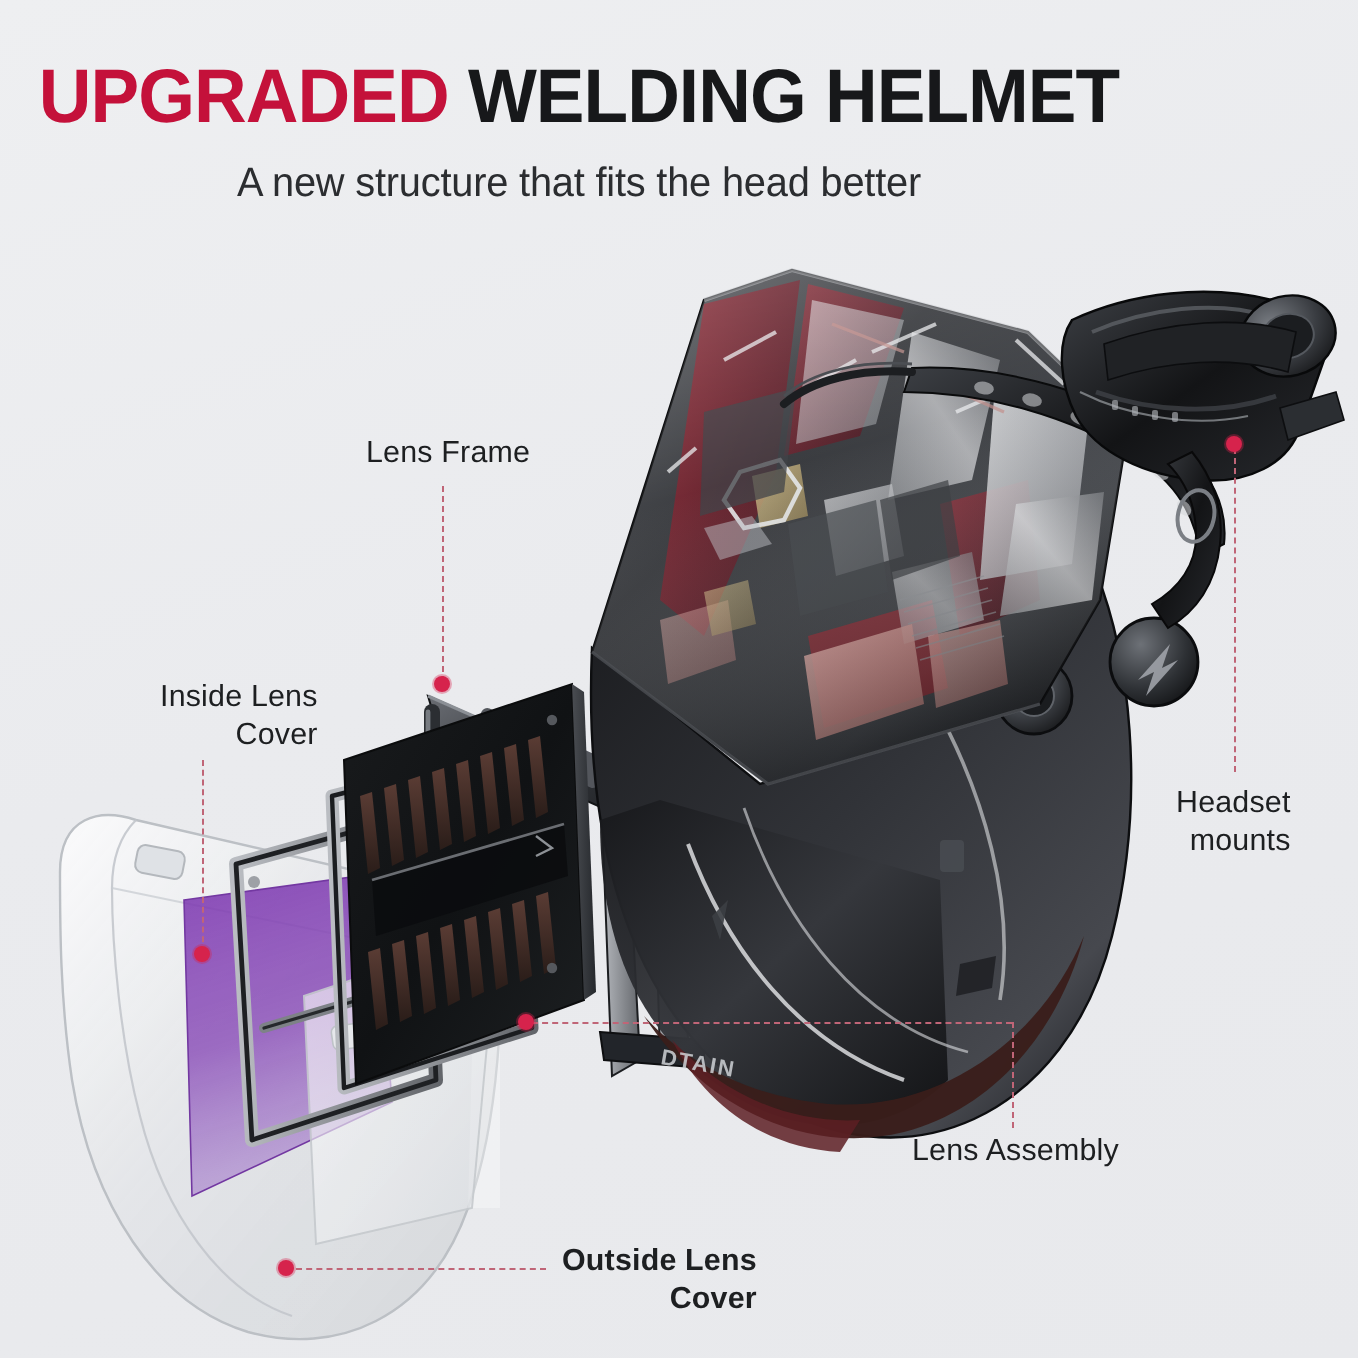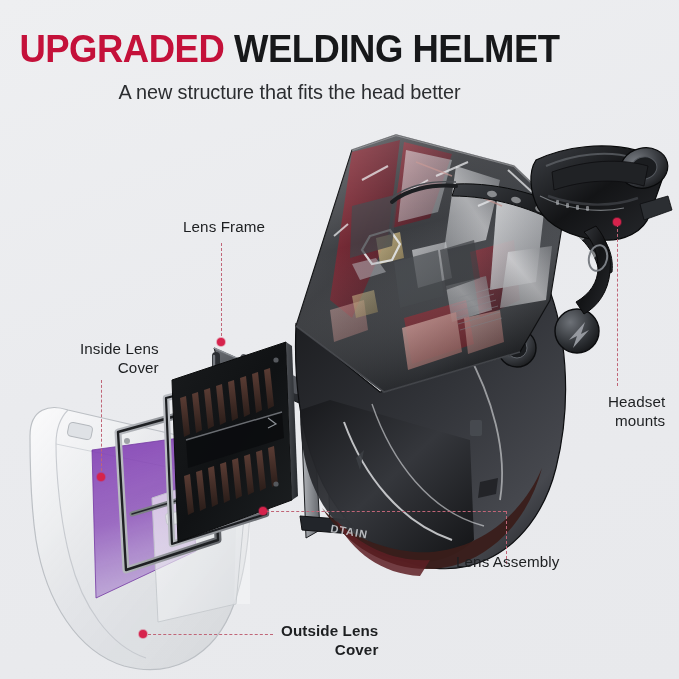--- a/index.html
+++ b/index.html
@@ -420,26 +420,26 @@
   <div class="dot" style="left:217px; top:338px;"></div>
   <div class="label" style="left:183px; top:217px;">Lens Frame</div>
 
   <div class="vline" style="left:101px; top:380px; height:96px;"></div>
   <div class="dot" style="left:97px; top:473px;"></div>
   <div class="label" style="left:68px; top:339px;margin-left:12px;">Inside Lens
 Cover</div>
 
   <div class="vline" style="left:617px; top:224px; height:162px;"></div>
   <div class="dot" style="left:613px; top:218px;"></div>
-  <div class="label" style="left:588px; top:392px;margin-left:20px;">Headset
+  <div class="label" style="left:588px; top:392px;">Headset
 mounts</div>
 
   <div class="hline" style="left:266px; top:511px; width:240px;"></div>
   <div class="vline" style="left:506px; top:511px; height:53px;"></div>
   <div class="dot" style="left:259px; top:507px;"></div>
-  <div class="label" style="left:456px; top:552px;">Lens Assembly</div>
+  <div class="label" style="left:456px; top:566px;">Lens Assembly</div>
 
   <div class="hline" style="left:148px; top:634px; width:125px;"></div>
   <div class="dot" style="left:139px; top:630px;"></div>
   <div class="label" style="left:281px; top:621px;font-weight:bold;">Outside Lens
 Cover</div>
 
 </div>
 
 </body></html>

